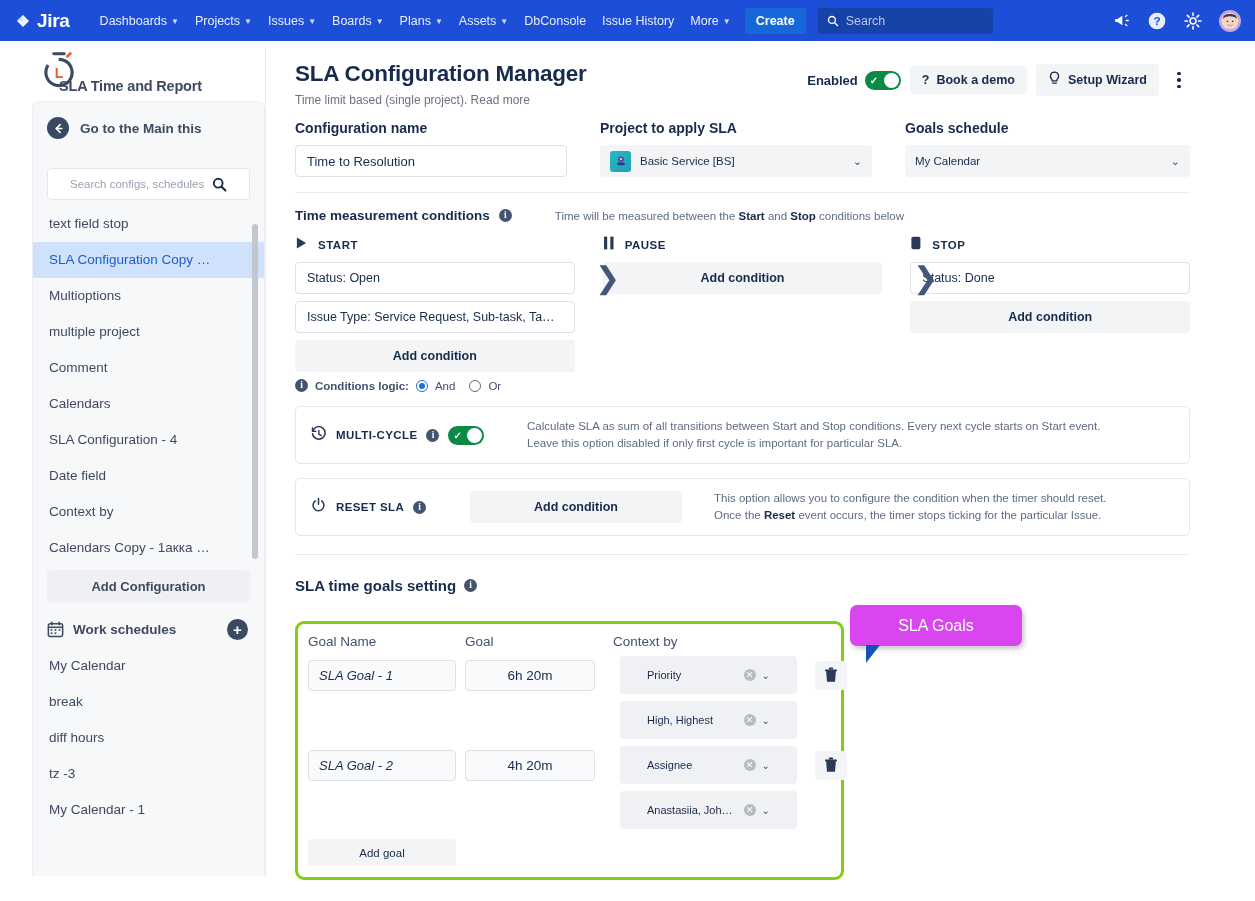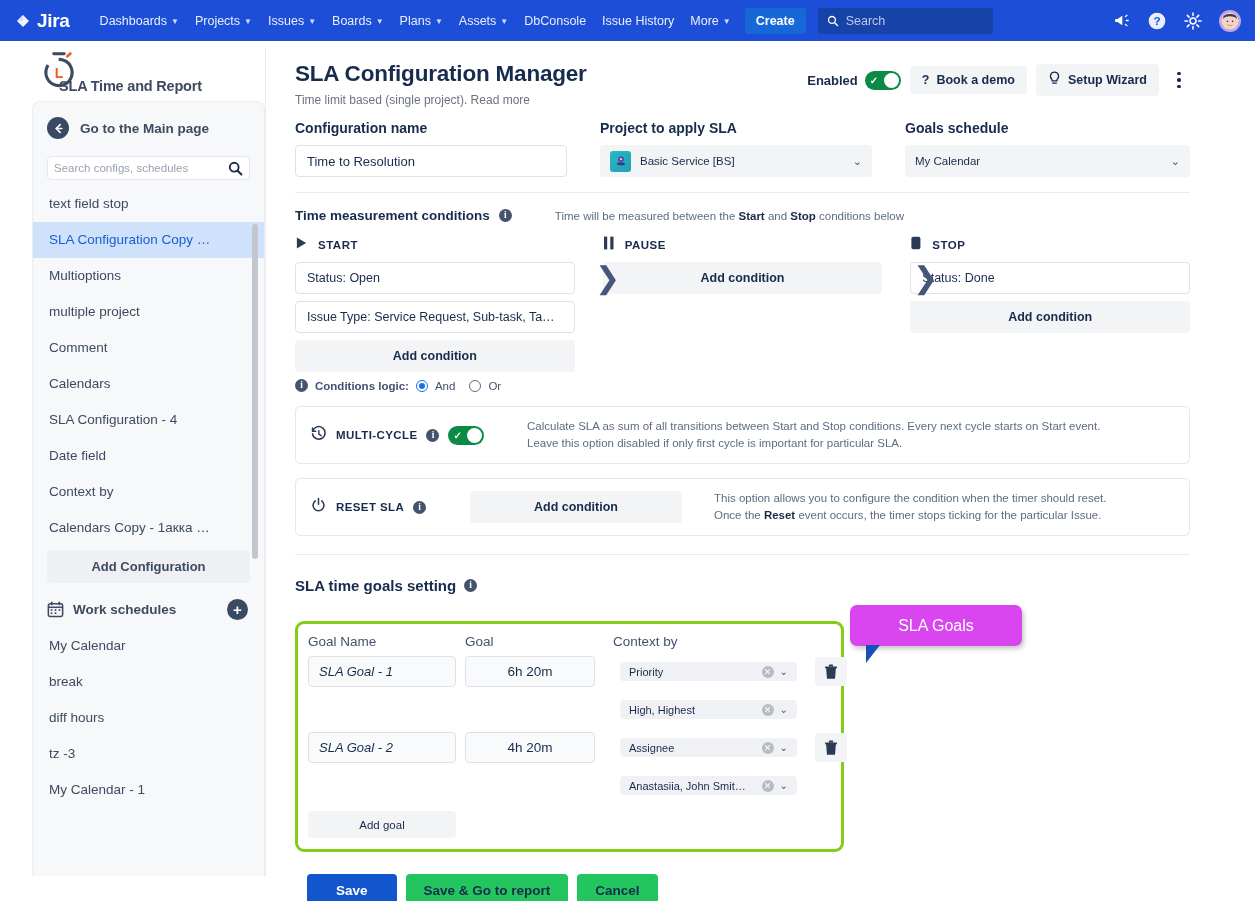--- a/index.html
+++ b/index.html
@@ -72,23 +72,23 @@
   .go-main {
     display:flex; align-items:center; gap:11px;
     padding:15px 14px 13px 14px; cursor:pointer;
   }
   .go-main .circ {
     width:22px; height:22px; border-radius:50%; background:#3a4a63;
     display:flex; align-items:center; justify-content:center; flex:none;
   }
   .go-main .lbl { font-size:13.5px; font-weight:700; color:#3e4a60; }
   .search-box {
-    margin:4px 14px 6px 14px; height:24px; background:#ffffff;
+    margin:16px 14px 6px 14px; height:32px; background:#ffffff;
     border:1px solid #e4e7ec; border-radius:4px;
-    display:flex; align-items:center; padding:0 6px; cursor:text;
+    display:flex; align-items:center; padding:0 22px; cursor:text;
   }
   .search-box .ph { font-size:11.5px; color:#9aa3b0; flex:1; }
   .side-list { position:relative; }
   .side-item {
     padding:9px 16px; font-size:13.5px; color:#3e4a60; cursor:pointer;
     white-space:nowrap; overflow:hidden; text-overflow:ellipsis;
     line-height:18px;
   }
   .side-item.active {
     background:#cfe1fb; color:#1c5fd0; font-weight:400;
@@ -251,22 +251,22 @@
     font-size:13px; color:#172b4d; cursor:text; flex:none;font-style:italic;
   }
   .g-name.blank { border:none; background:transparent; }
   .g-goal {
     width:130px; height:31px; border:1px solid #dfe1e6; border-radius:4px;
     background:#f9fafb; display:flex; align-items:center; justify-content:center;
     font-size:13.5px; color:#172b4d; cursor:text; flex:none; margin-left:9px;
   }
   .g-goal.blank { border:none; background:transparent; }
   .g-ctx {
-    width:177px; height:19px; background:#f0f1f4; border-radius:4px;
-    display:flex; align-items:center; padding:0 9px; gap:6px;
+    width:177px; height:38px; background:#f0f1f4; border-radius:4px;
+    display:flex; align-items:center; padding:0 27px; gap:6px;
     font-size:11px; color:#172b4d; cursor:pointer; flex:none; margin-left:25px;
   }
   .g-ctx .txt { flex:1; white-space:nowrap; overflow:hidden; text-overflow:ellipsis; }
   .xcirc {
     width:12px; height:12px; border-radius:50%; background:#b6bbc4; color:#fff;
     font-size:9px; line-height:12px; text-align:center; cursor:pointer; flex:none;
     font-family:"Liberation Sans", sans-serif;
   }
   .g-ctx .chev { font-size:10px; color:#42526e; cursor:pointer; }
   .g-del {
@@ -408,21 +408,21 @@
 </div>
 
 <div id="sidebar">
   <div class="go-main">
     <span class="circ">
       <svg width="13" height="13" viewBox="0 0 16 16">
           <path d="M10 3.2L5.2 8l4.8 4.8" stroke="#ffffff" stroke-width="2" fill="none" stroke-linecap="round" stroke-linejoin="round"></path>
           <line x1="5.2" y1="8" x2="12" y2="8" stroke="#ffffff" stroke-width="2" stroke-linecap="round"></line>
         </svg>
     </span>
-    <span class="lbl">Go to the Main page</span>
+    <span class="lbl">Go to the Main this</span>
   </div>
 
   <div class="search-box">
     <span class="ph">Search configs, schedules</span>
     <svg width="15" height="15" viewBox="0 0 16 16" aria-hidden="true">
         <circle cx="6.6" cy="6.6" r="4.7" fill="none" stroke="#172b4d" stroke-width="2"></circle>
         <line x1="10.3" y1="10.3" x2="14.3" y2="14.3" stroke="#172b4d" stroke-width="2.2" stroke-linecap="round"></line>
       </svg>
   </div>
 

